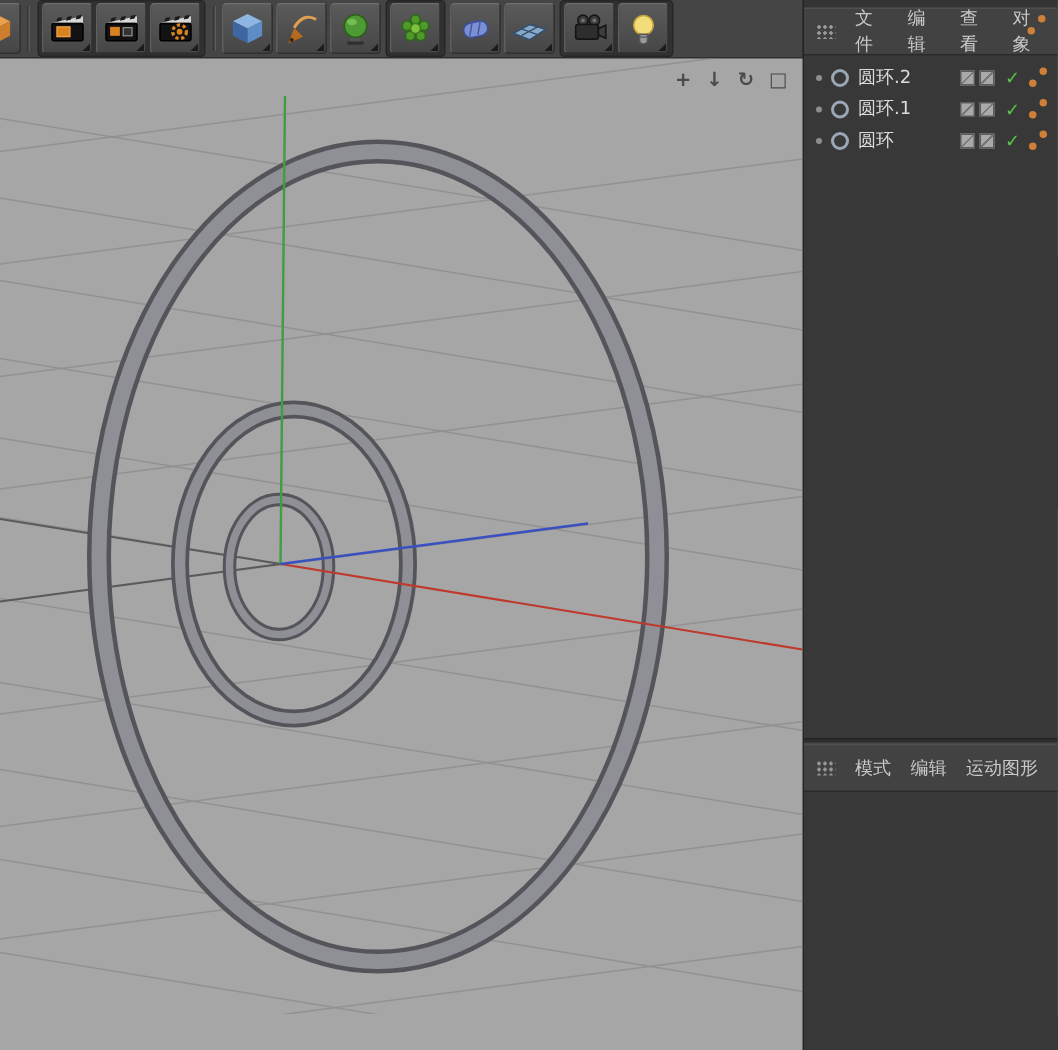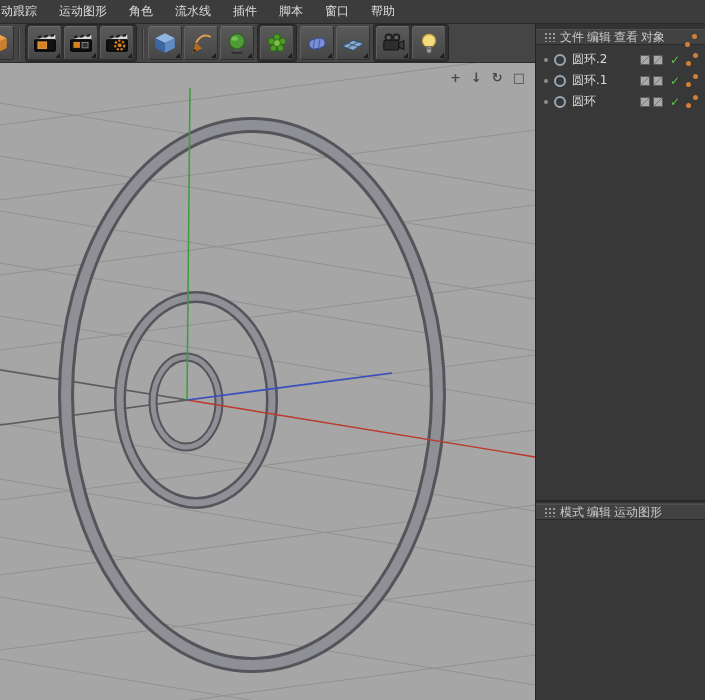--- a/index.html
+++ b/index.html
@@ -37,23 +37,23 @@
   .viewport { flex:1; position:relative; background:#a6a6a6; overflow:hidden; }
   .viewport svg.scene { display:block; }
   .vp-nav { position:absolute; top:8px; right:10px; display:flex; gap:10px;
     color:#4a4a4a; font-size:13px; line-height:1; font-weight:bold; }
   .vp-nav span { cursor:pointer; }
 
   
   .right { width:170px; background:#383838; border-left:1px solid #262626;
     display:flex; flex-direction:column; flex:0 0 auto; }
   .om-spacer { height:5px; background:#333; flex:0 0 auto; }
-  .panel-tabs { height:16px; background:#424242; border-bottom:1px solid #2a2a2a;
+  .panel-tabs { height:32px; background:#424242; border-bottom:1px solid #2a2a2a;
     border-top:1px solid #4f4f4f; display:flex; align-items:center; color:#c9c9c9;
-    font-size:12px; gap:3px; padding:0 8px; position:relative; flex:0 0 auto; }
+    font-size:12px; gap:13px; padding:0 8px; position:relative; flex:0 0 auto; }
   .panel-tabs span { cursor:default; }
   .drag-handle { width:13px; height:10px; flex:0 0 auto;
     background-image:radial-gradient(#9a9a9a 1px,transparent 1.3px);
     background-size:4px 4px; }
   .vis-dots { position:relative; width:12px; height:15px; display:inline-block; flex:0 0 auto; }
   .vis-dots i { position:absolute; width:5px; height:5px; border-radius:50%; background:#cf8038; }
   .vis-dots .d1 { right:0; top:1px; }
   .vis-dots .d2 { left:0; bottom:1px; }
   .tabs-dots { position:absolute; right:8px; top:3px; }
 
@@ -72,30 +72,20 @@
   .om-empty { flex:0 0 388px; background:#383838; }
   .am-splitter { height:4px; background:#2e2e2e; border-top:1px solid #242424;
     border-bottom:1px solid #474747; flex:0 0 auto; }
   .am-empty { flex:1; background:#383838; }
 </style>
 </head>
 <body>
 
 <div class="app">
 
-  <div class="menubar">
-    <span>动跟踪</span>
-    <span>运动图形</span>
-    <span>角色</span>
-    <span>流水线</span>
-    <span>插件</span>
-    <span>脚本</span>
-    <span>窗口</span>
-    <span>帮助</span>
-  </div>
 
   <div class="main">
     <div class="left">
 
       <div class="toolbar">
 
         <div class="tb-btn clipped">
           <span>
             <svg viewBox="0 0 24 24" width="26" height="26">
               <polygon points="12,3 21,7.5 12,12 3,7.5" fill="#eaa04f"></polygon>

